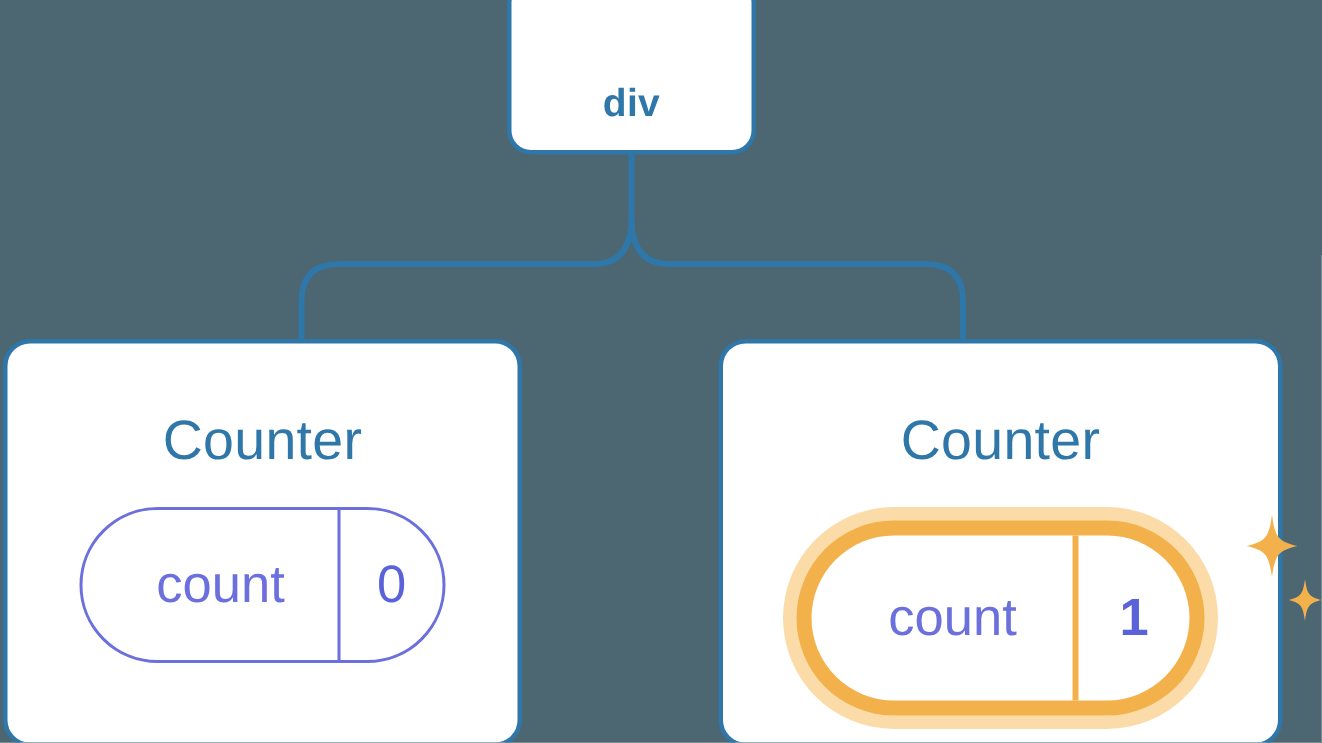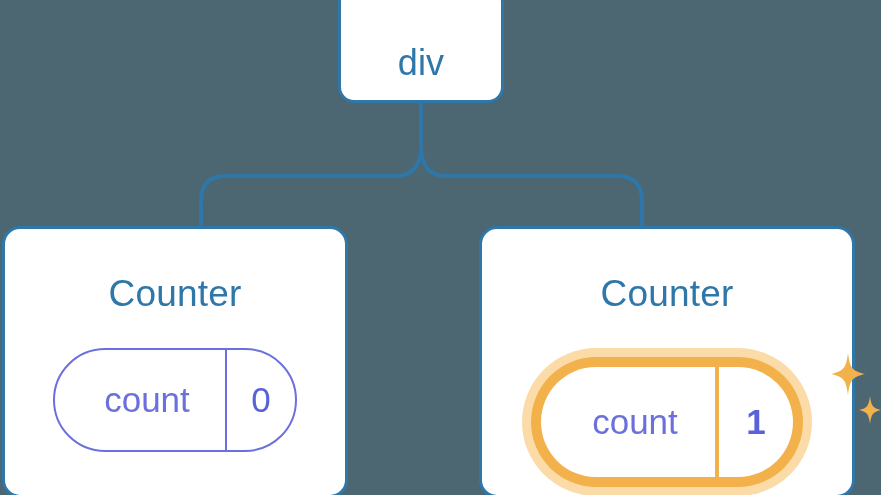--- a/index.html
+++ b/index.html
@@ -55,37 +55,38 @@
 
   .node-title {
     color: #2E77A8;
     font-size: 38px;
     line-height: 1.05;
     letter-spacing: 0.2px;
     font-weight: 400;
     white-space: nowrap;
   }
   .node-root .node-title {
-    font-size: 36px;
+    font-size: 26px;
     margin-bottom: 4px;
+    font-weight: bold;
   }
 
   .node-child {
     top: 226px;
     height: 272px;
     justify-content: flex-start;
     padding-top: 46px;
     border-radius: 18px;
   }
   .node-left  { left: 2px;   width: 346px; }
   .node-right { left: 479px; width: 376px; }
 
   .node-child .node-title {
     font-size: 37px;
-    margin-bottom: 34px;
+    margin-bottom: 24px;
   }
 
   
   .pill-wrap {
     position: relative;
     display: flex;
     align-items: center;
     justify-content: center;
   }
 

